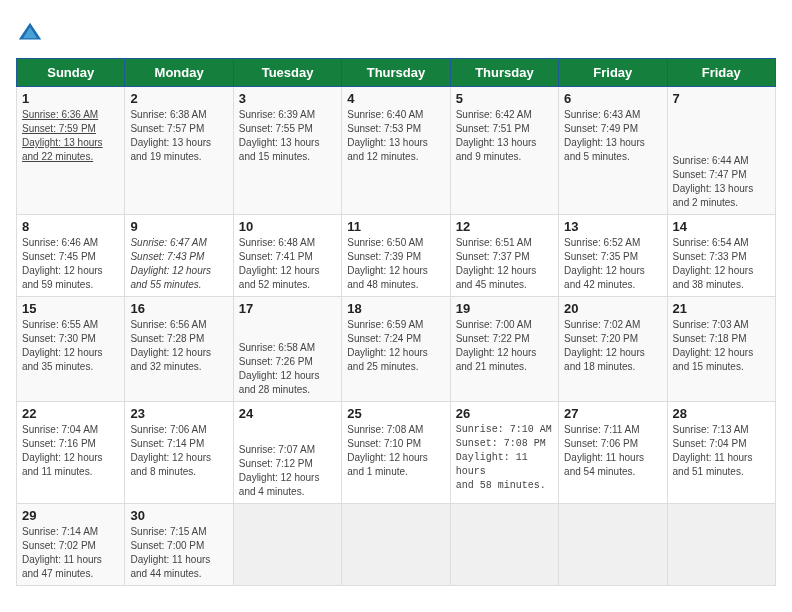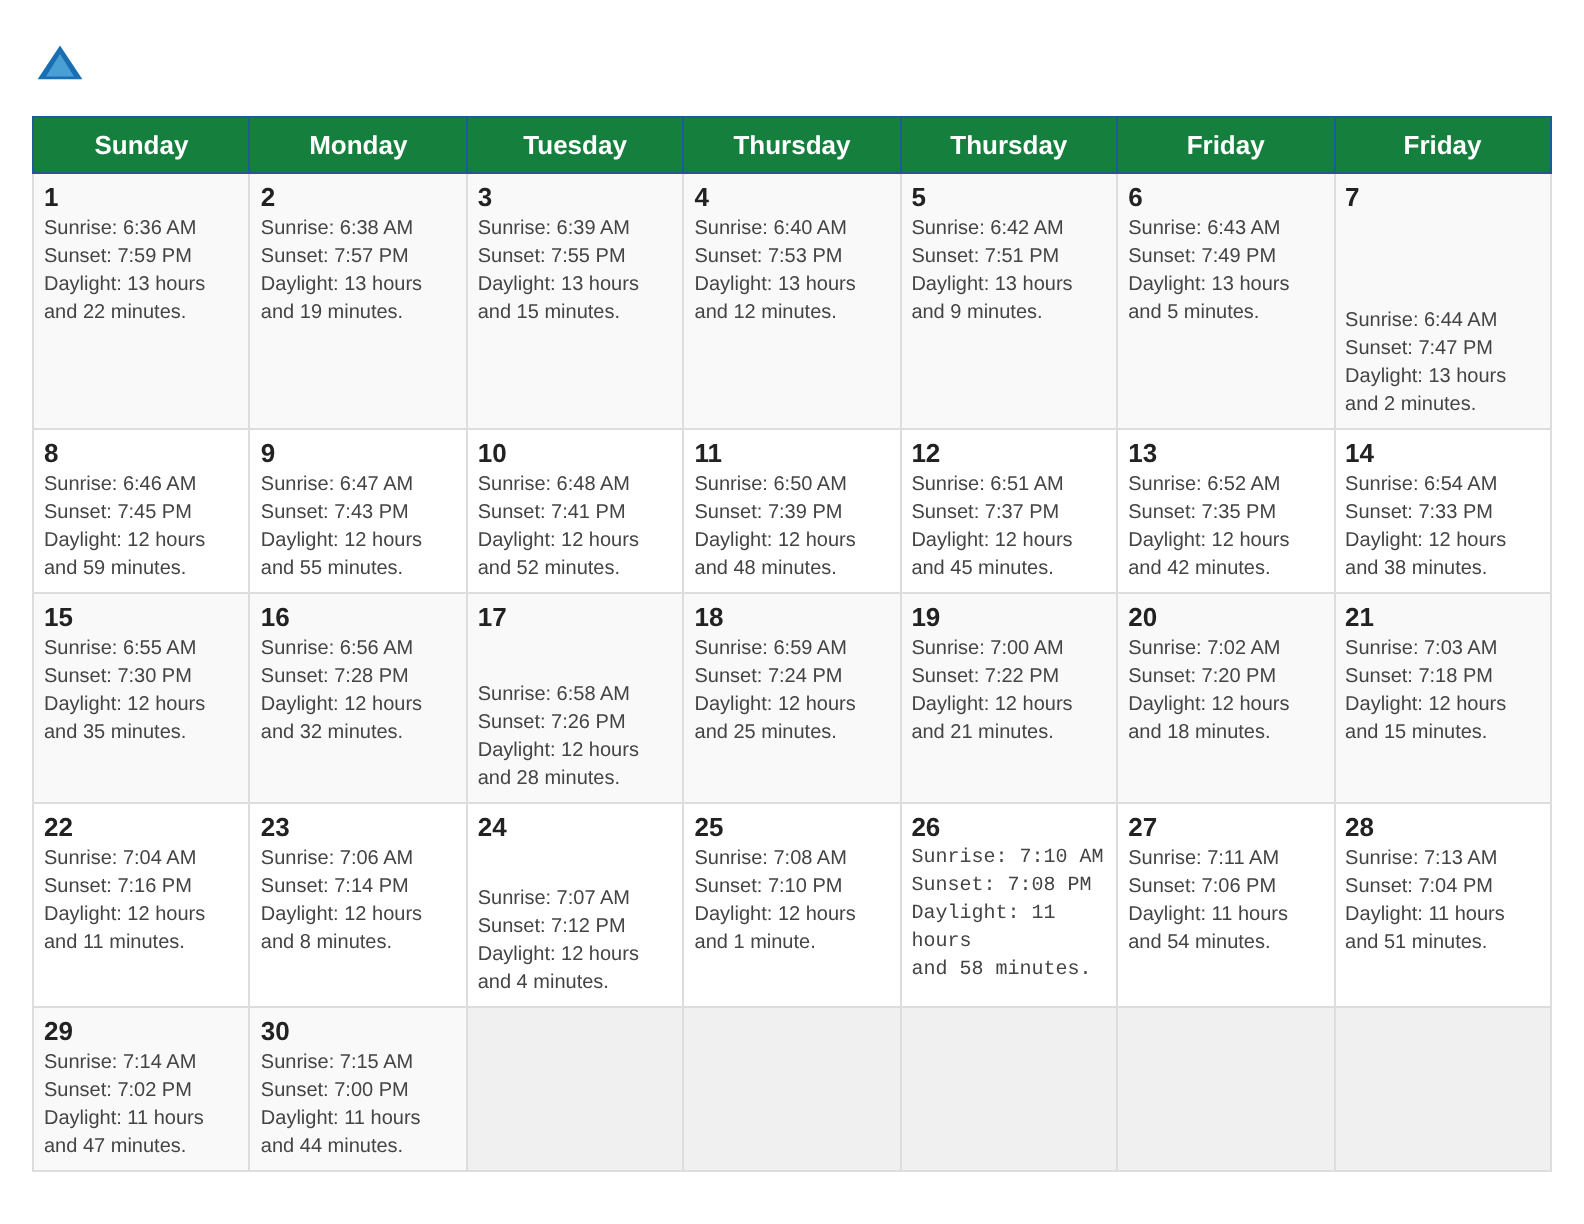--- a/index.html
+++ b/index.html
@@ -127,21 +127,21 @@
         <th>Thursday</th>
         <th>Thursday</th>
         <th>Friday</th>
         <th>Friday</th>
       </tr>
   </thead>
   <tbody id="calendar-body">
   <tr>
         <td>
           <span class="day-num">1</span>
-          <div class="day-info" style="white-space: pre-line;">Sunrise: 6:36 AM
+          <div class="day-info" style="white-space: pre-line; text-decoration: underline;">Sunrise: 6:36 AM
 Sunset: 7:59 PM
 Daylight: 13 hours
 and 22 minutes.</div>
         </td>
         <td>
           <span class="day-num">2</span>
           <div class="day-info" style="white-space: pre-line;">Sunrise: 6:38 AM
 Sunset: 7:57 PM
 Daylight: 13 hours
 and 19 minutes.</div>
@@ -185,21 +185,21 @@
       <tr>
         <td>
           <span class="day-num">8</span>
           <div class="day-info" style="white-space: pre-line;">Sunrise: 6:46 AM
 Sunset: 7:45 PM
 Daylight: 12 hours
 and 59 minutes.</div>
         </td>
         <td>
           <span class="day-num">9</span>
-          <div class="day-info" style="white-space: pre-line;">Sunrise: 6:47 AM
+          <div class="day-info" style="white-space: pre-line; font-style: italic;">Sunrise: 6:47 AM
 Sunset: 7:43 PM
 Daylight: 12 hours
 and 55 minutes.</div>
         </td>
         <td>
           <span class="day-num">10</span>
           <div class="day-info" style="white-space: pre-line;">Sunrise: 6:48 AM
 Sunset: 7:41 PM
 Daylight: 12 hours
 and 52 minutes.</div>

